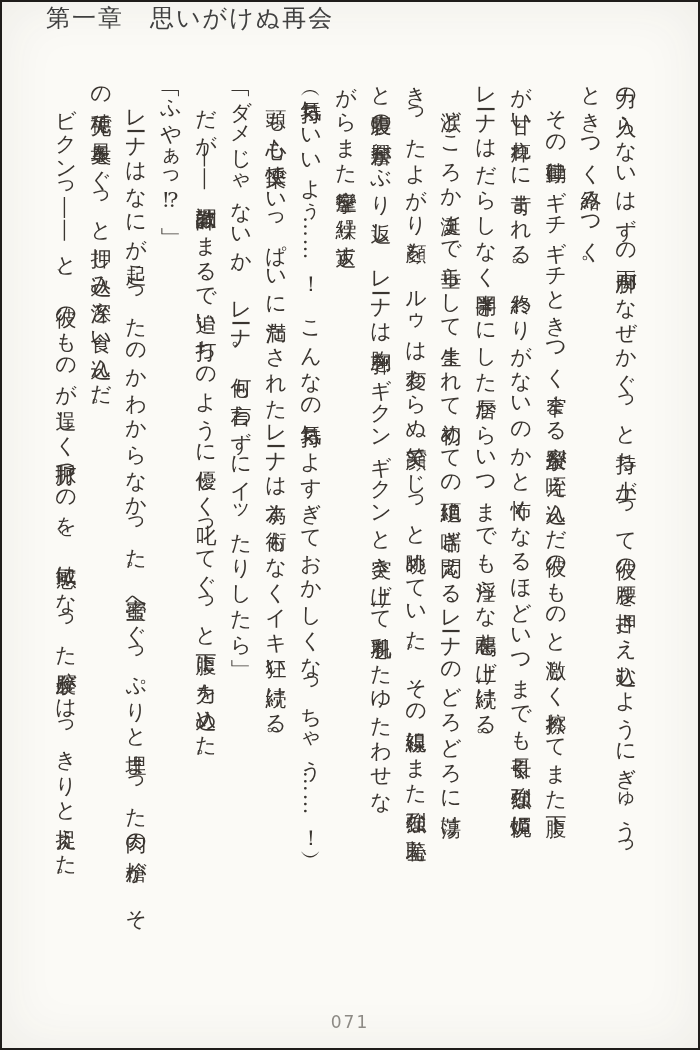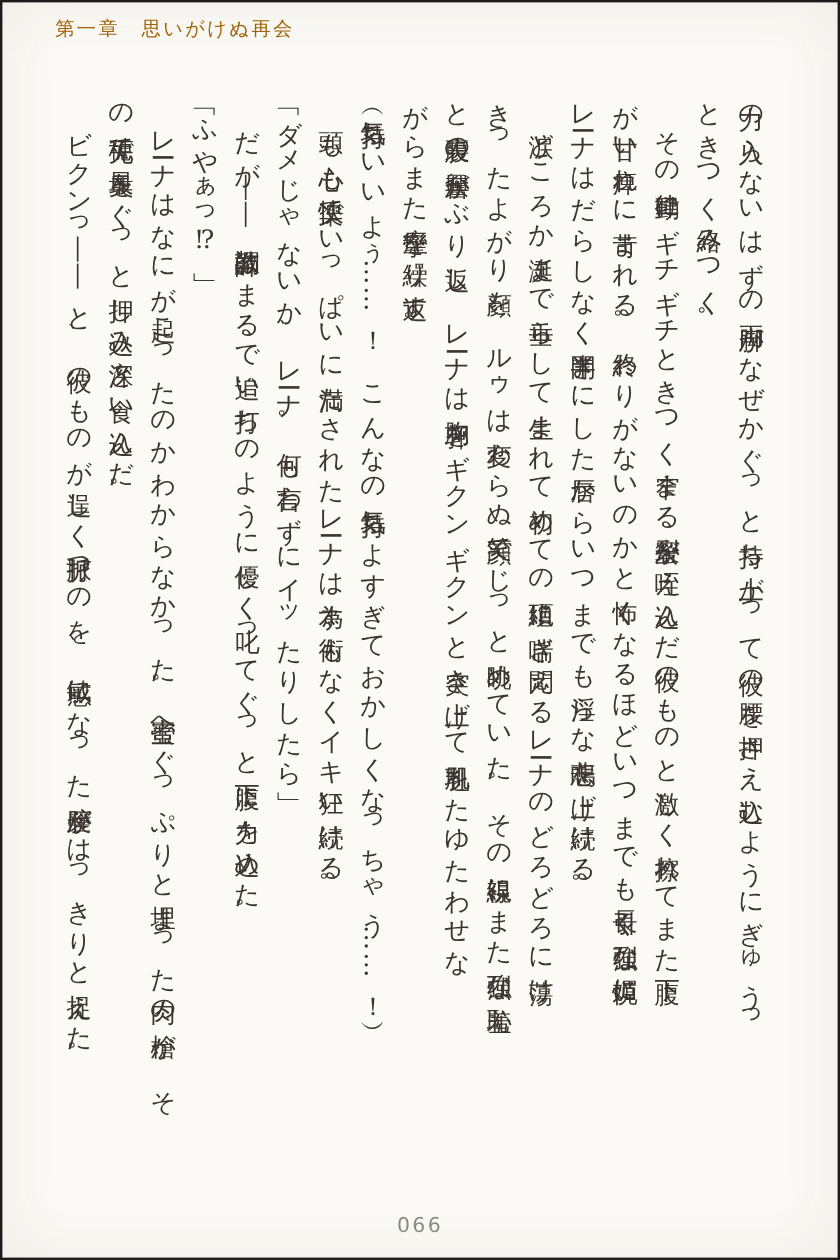--- a/index.html
+++ b/index.html
@@ -14,25 +14,25 @@
     width: 700px;
     height: 1050px;
     box-sizing: border-box;
     background: #fbfaf6;
     border: 2px solid #1e1c1a;
     box-shadow: inset 0 0 55px rgba(60,55,45,0.07);
     overflow: hidden;
   }
   .chapter-header {
     position: absolute;
-    top: 12px;
+    top: 0;
     left: 44px;
-    font-size: 16px;
+    font-size: 24px;
     letter-spacing: 2px;
-    color: #a16207;
+    color: #404040;
   }
   .text-block {
     position: absolute;
     top: 70px;
     right: 55px;
     height: 910px;
     writing-mode: vertical-rl;
     text-orientation: mixed;
     font-size: 21px;
     letter-spacing: 1.6px;
@@ -76,14 +76,14 @@
       <div class="text-line ind-half">（気持ちいいよぅ……！　こんなの気持ちよすぎておかしくなっちゃう……！）</div>
       <div class="text-line">　頭も心も快楽でいっぱいに満たされたレーナは為す術もなくイキ狂い続ける。</div>
       <div class="text-line ind-half">「ダメじゃないか、レーナ。何も言わずにイッたりしたら」</div>
       <div class="text-line">　だが――調教師はまるで追い打ちのように優しく叱ってぐっと下腹に力を込めた。</div>
       <div class="text-line ind-half">「ふやぁっ⁉」</div>
       <div class="text-line">　レーナはなにが起こったのかわからなかった。蜜壺へぐっぷりと埋まった肉の槍が、そ</div>
       <div class="text-line">の穂先で最奥をぐっと押し込み深々と食い込んだ。</div>
       <div class="text-line">　ビクンっ――と、彼のものが逞しく脈打つのを、敏感になった膣襞がはっきりと捉えた。</div>
     </div>
 
-  <div class="page-number">066</div>
+  <div class="page-number">071</div>
 </div>
 
 </body></html>

